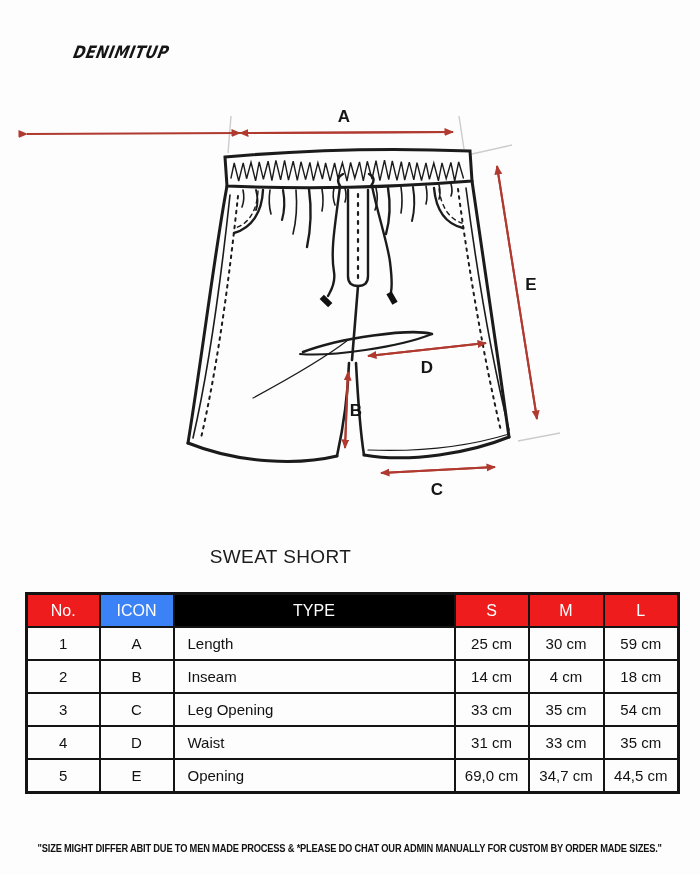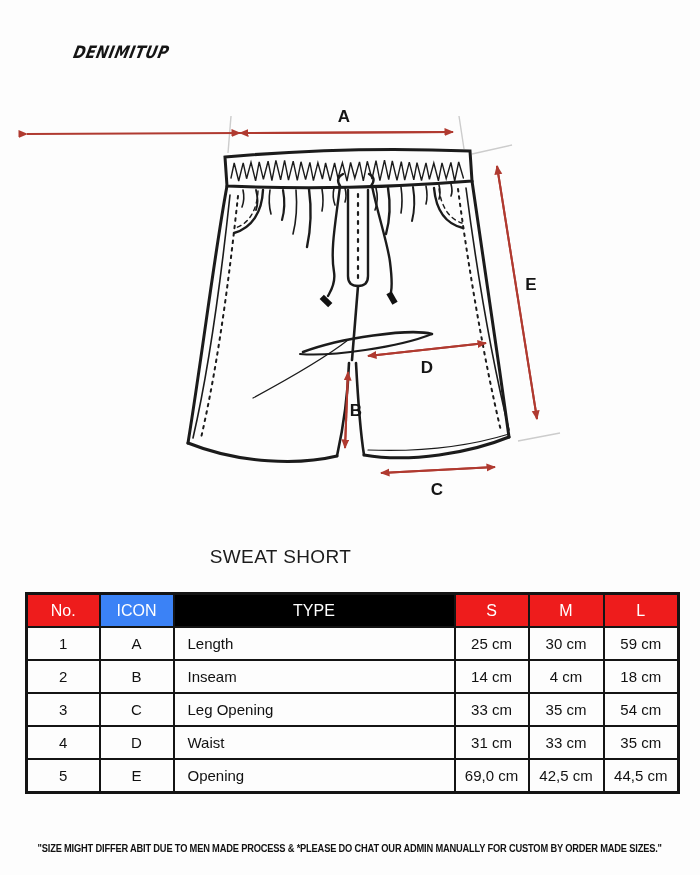--- a/index.html
+++ b/index.html
@@ -190,21 +190,21 @@
         <td class="type-cell">Waist</td>
         <td>31 cm</td>
         <td>33 cm</td>
         <td>35 cm</td>
       </tr>
       <tr>
         <td>5</td>
         <td>E</td>
         <td class="type-cell">Opening</td>
         <td>69,0 cm</td>
-        <td>42,5 cm</td>
+        <td>34,7 cm</td>
         <td>44,5 cm</td>
       </tr>
     </tbody>
   </table>
 
   <div class="footer">
     <span>"SIZE MIGHT DIFFER ABIT DUE TO MEN MADE PROCESS &amp; *PLEASE DO CHAT OUR ADMIN MANUALLY FOR CUSTOM BY ORDER MADE SIZES."</span>
   </div>
 
 </div>

